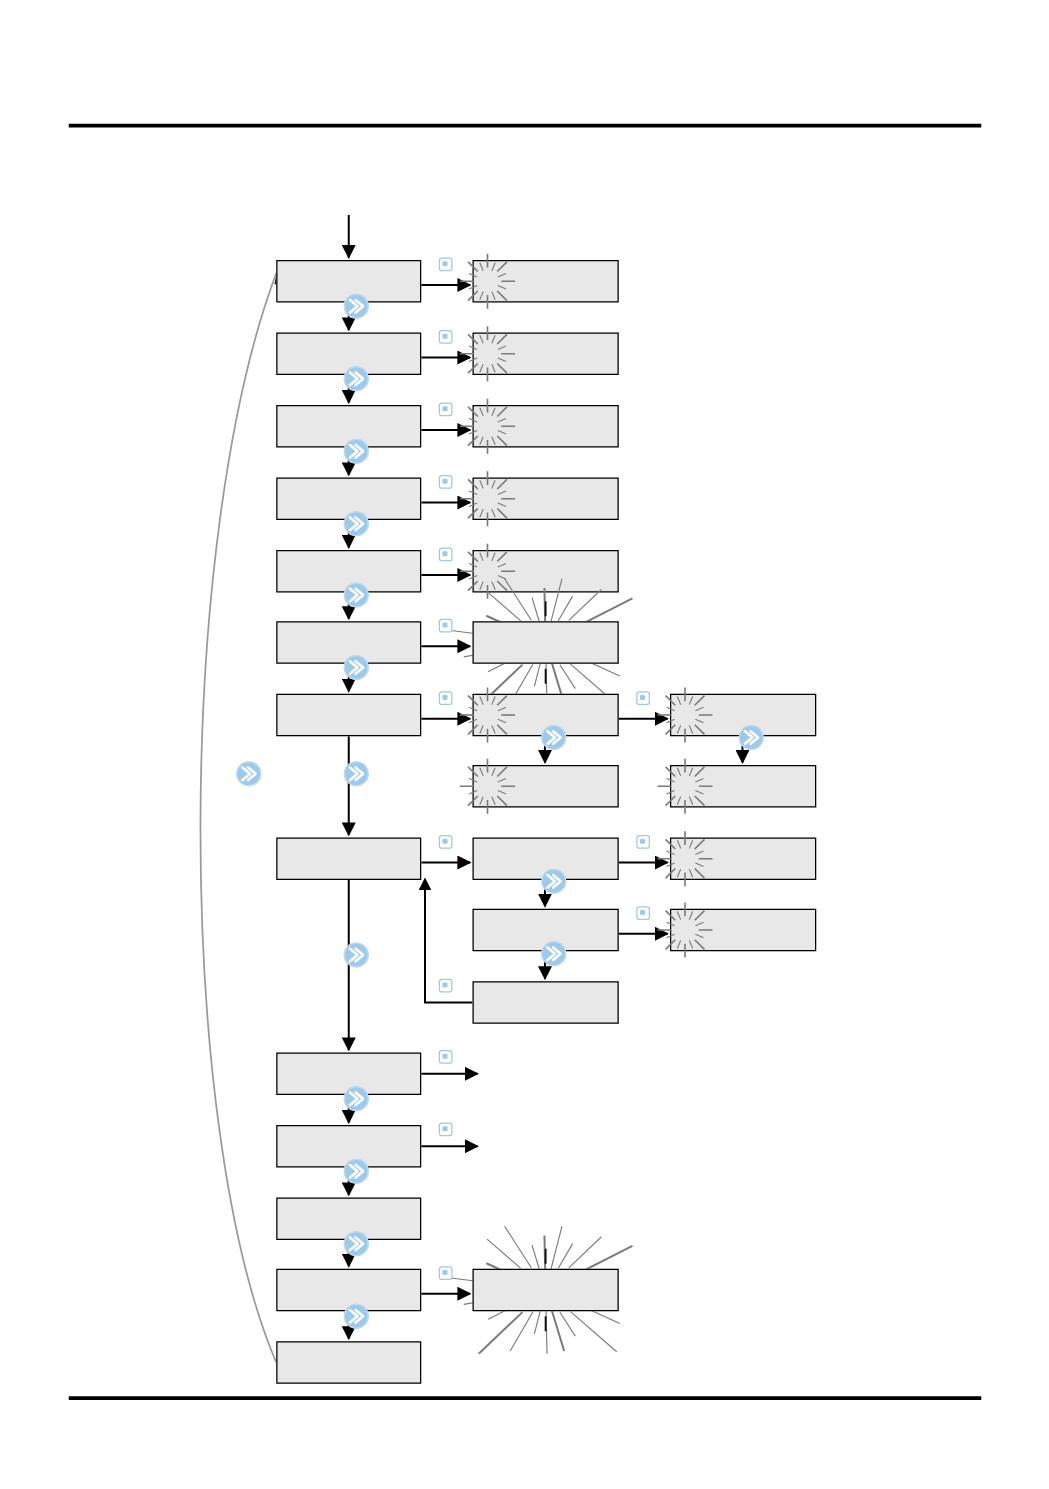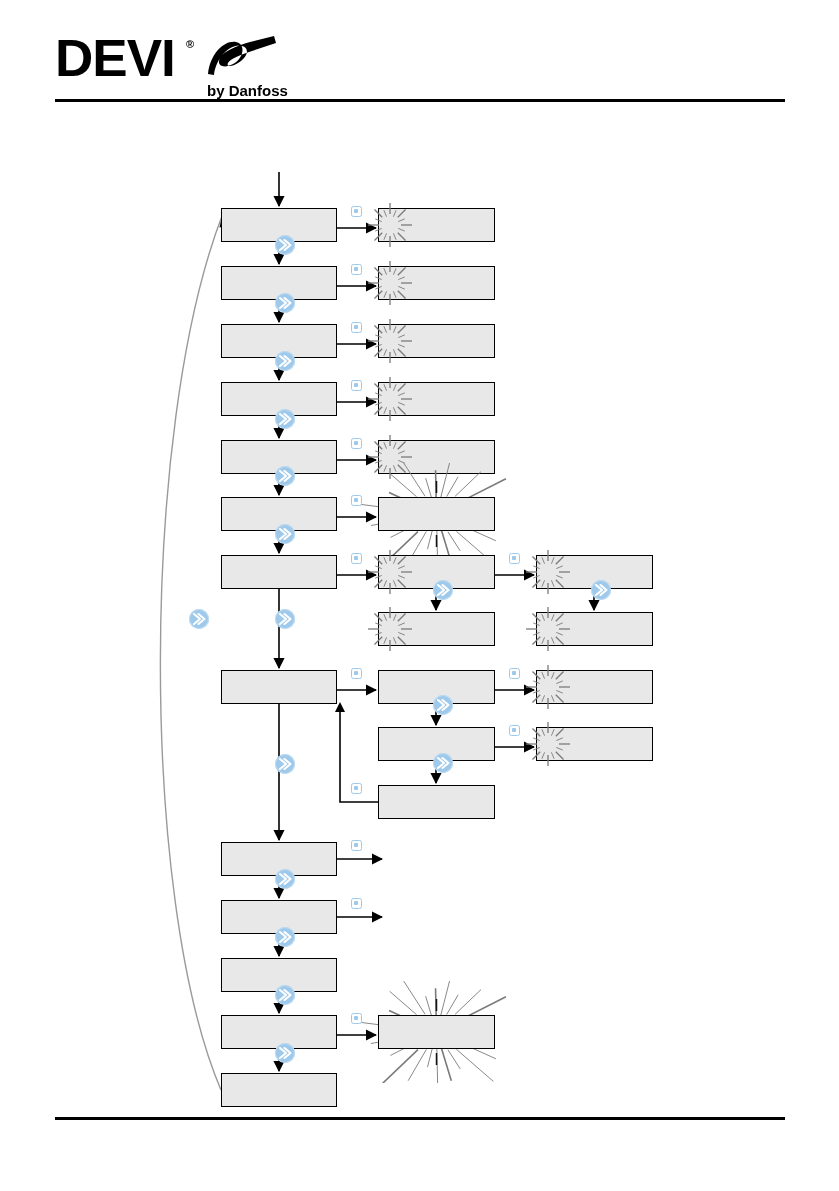--- a/index.html
+++ b/index.html
@@ -58,32 +58,20 @@
 
   
   .burst{position:absolute;pointer-events:none;}
   .curve{position:absolute;left:0;top:0;overflow:visible;}
 </style>
 </head>
 <body>
 
 <div class="page">
 
-  <div class="logo">
-    <div class="logo-word">DEVI</div>
-    <div class="logo-reg">®</div>
-    <div class="logo-mark">
-      <svg width="80" height="46" viewBox="0 0 80 46">
-        <path d="M8 40 C 10 20, 24 6, 36 8 C 46 10, 44 24, 33 30 C 24 35, 16 32, 20 24
-                 C 24 17, 36 12, 50 8 L 74 2 L 76 9 L 52 17 C 40 21, 30 25, 28 29
-                 C 26 33, 32 33, 38 29 C 48 23, 50 14, 42 12 C 30 9, 16 24, 14 41 Z" fill="#000"></path>
-      </svg>
-    </div>
-    <div class="logo-sub">by Danfoss</div>
-  </div>
 
   <div class="rule rule-top"></div>
   <div class="rule rule-bottom"></div>
 
   <div class="diagram" id="diagram">
 
     <svg class="curve" width="839" height="1191">
       <path d="M221 1090 C 140 900, 140 430, 222 216" fill="none" stroke="#9a9a9a" stroke-width="1.4"></path>
       <path d="M222 216 l 8.5 9 l -11 2.5 z" fill="#000"></path>
     </svg>

